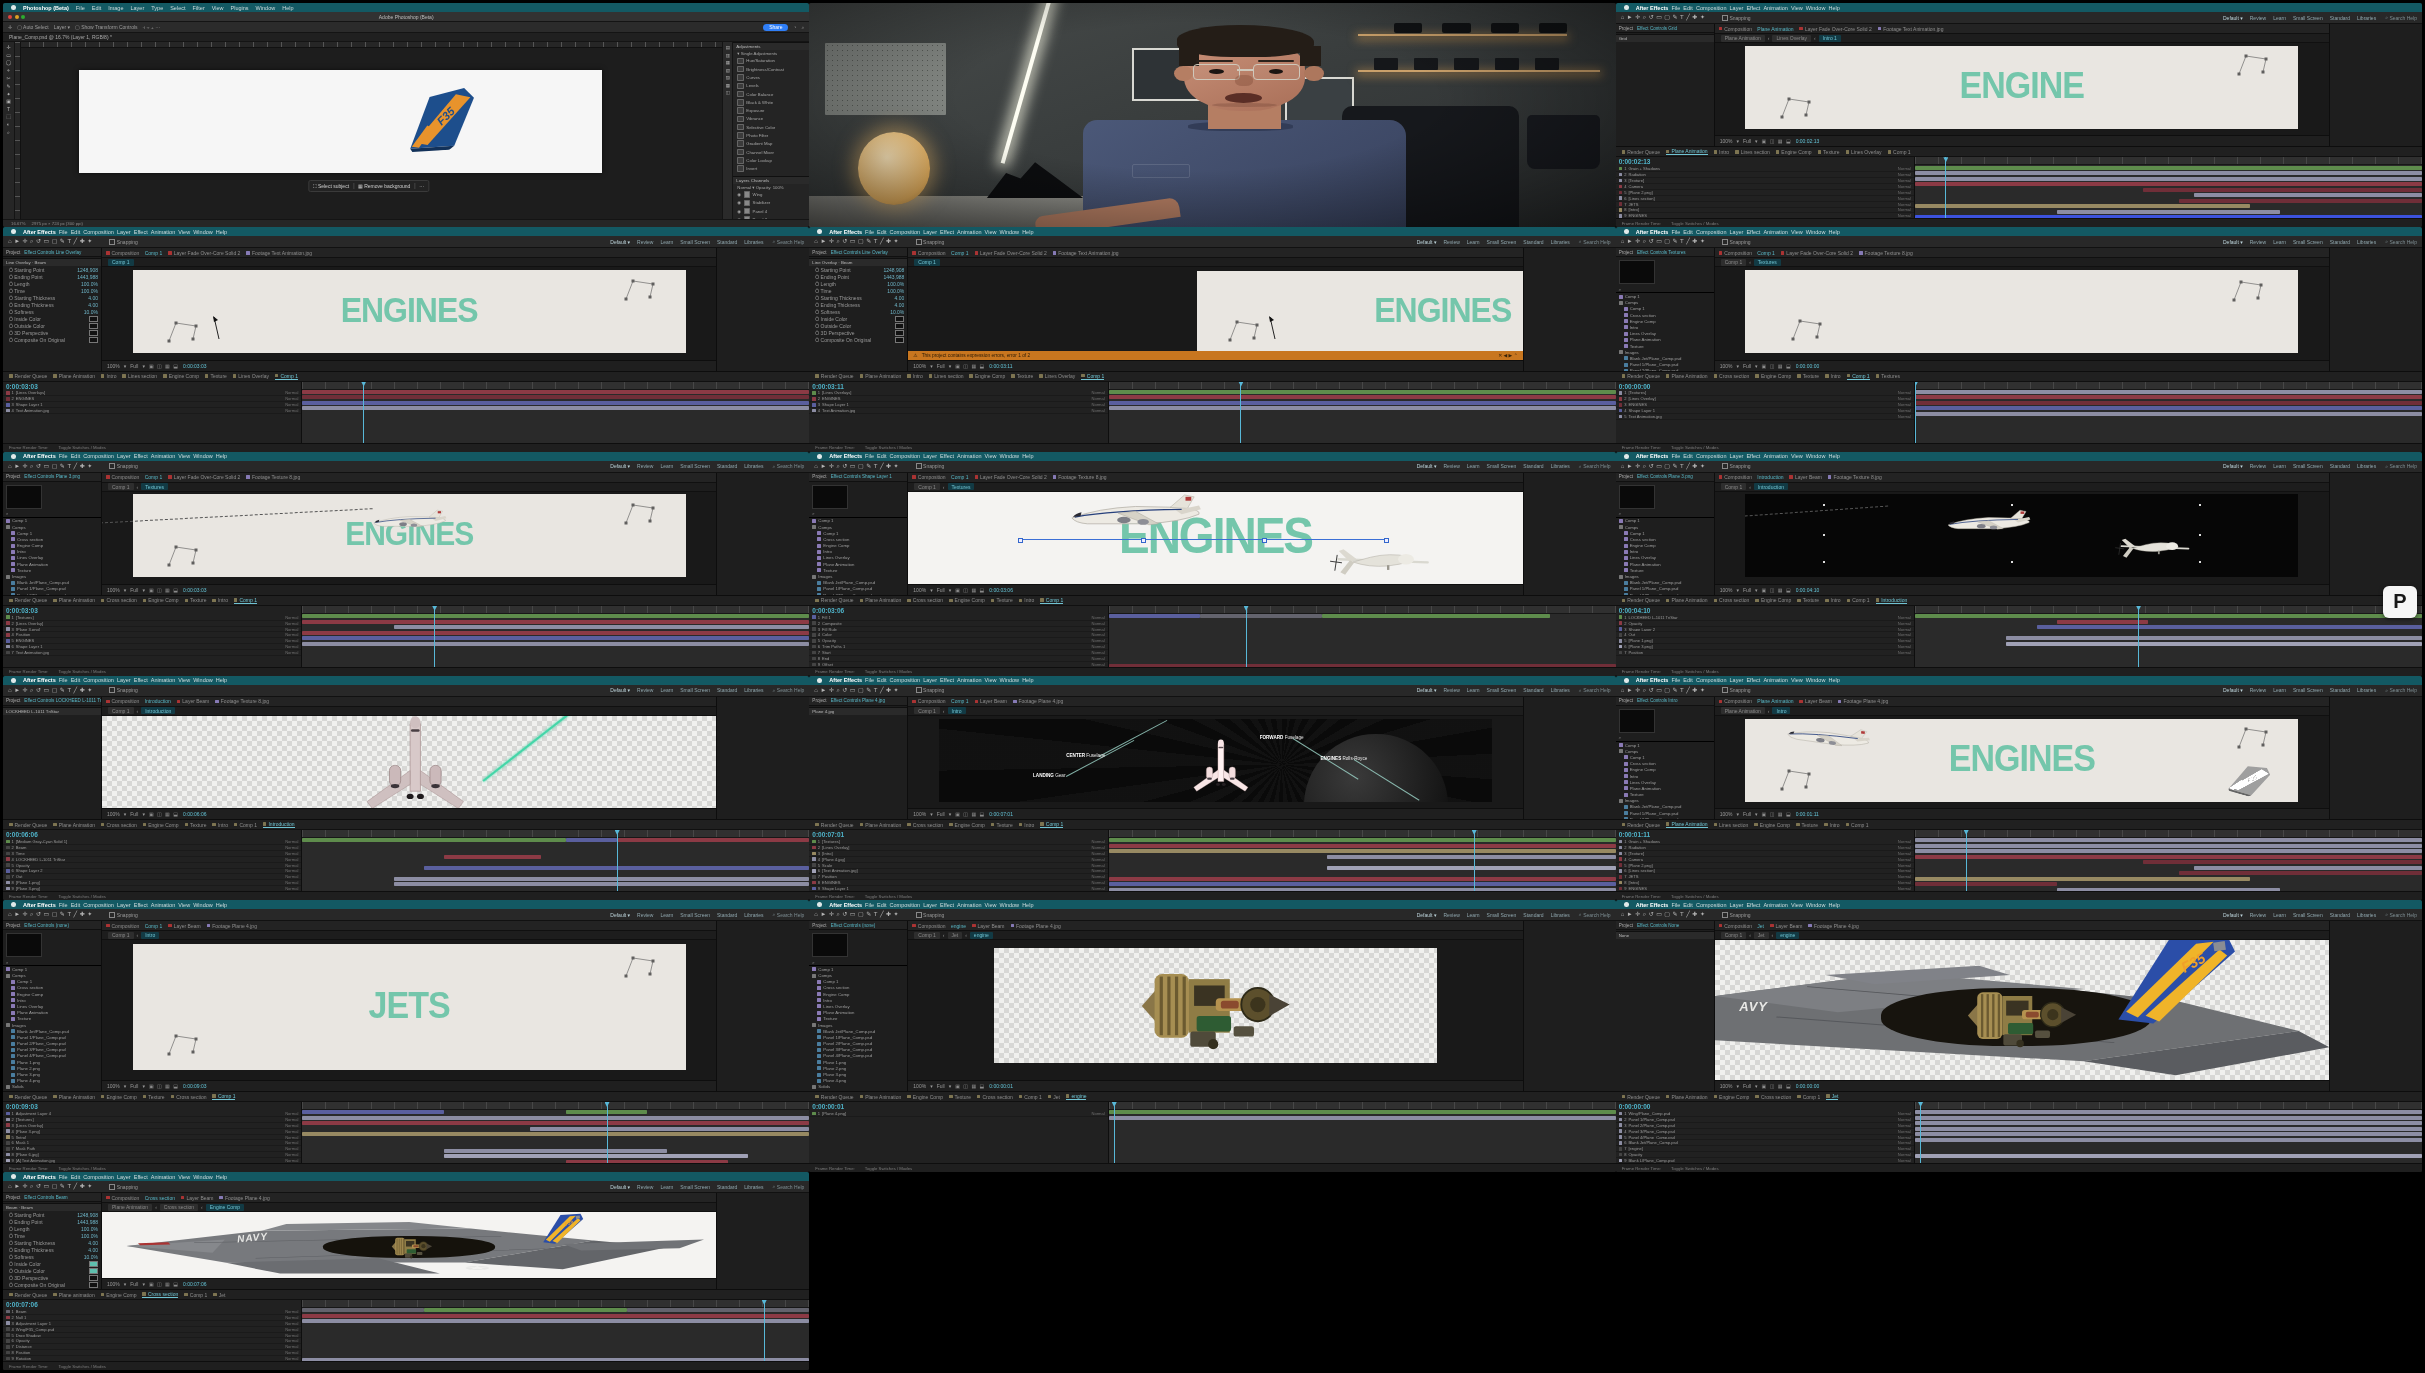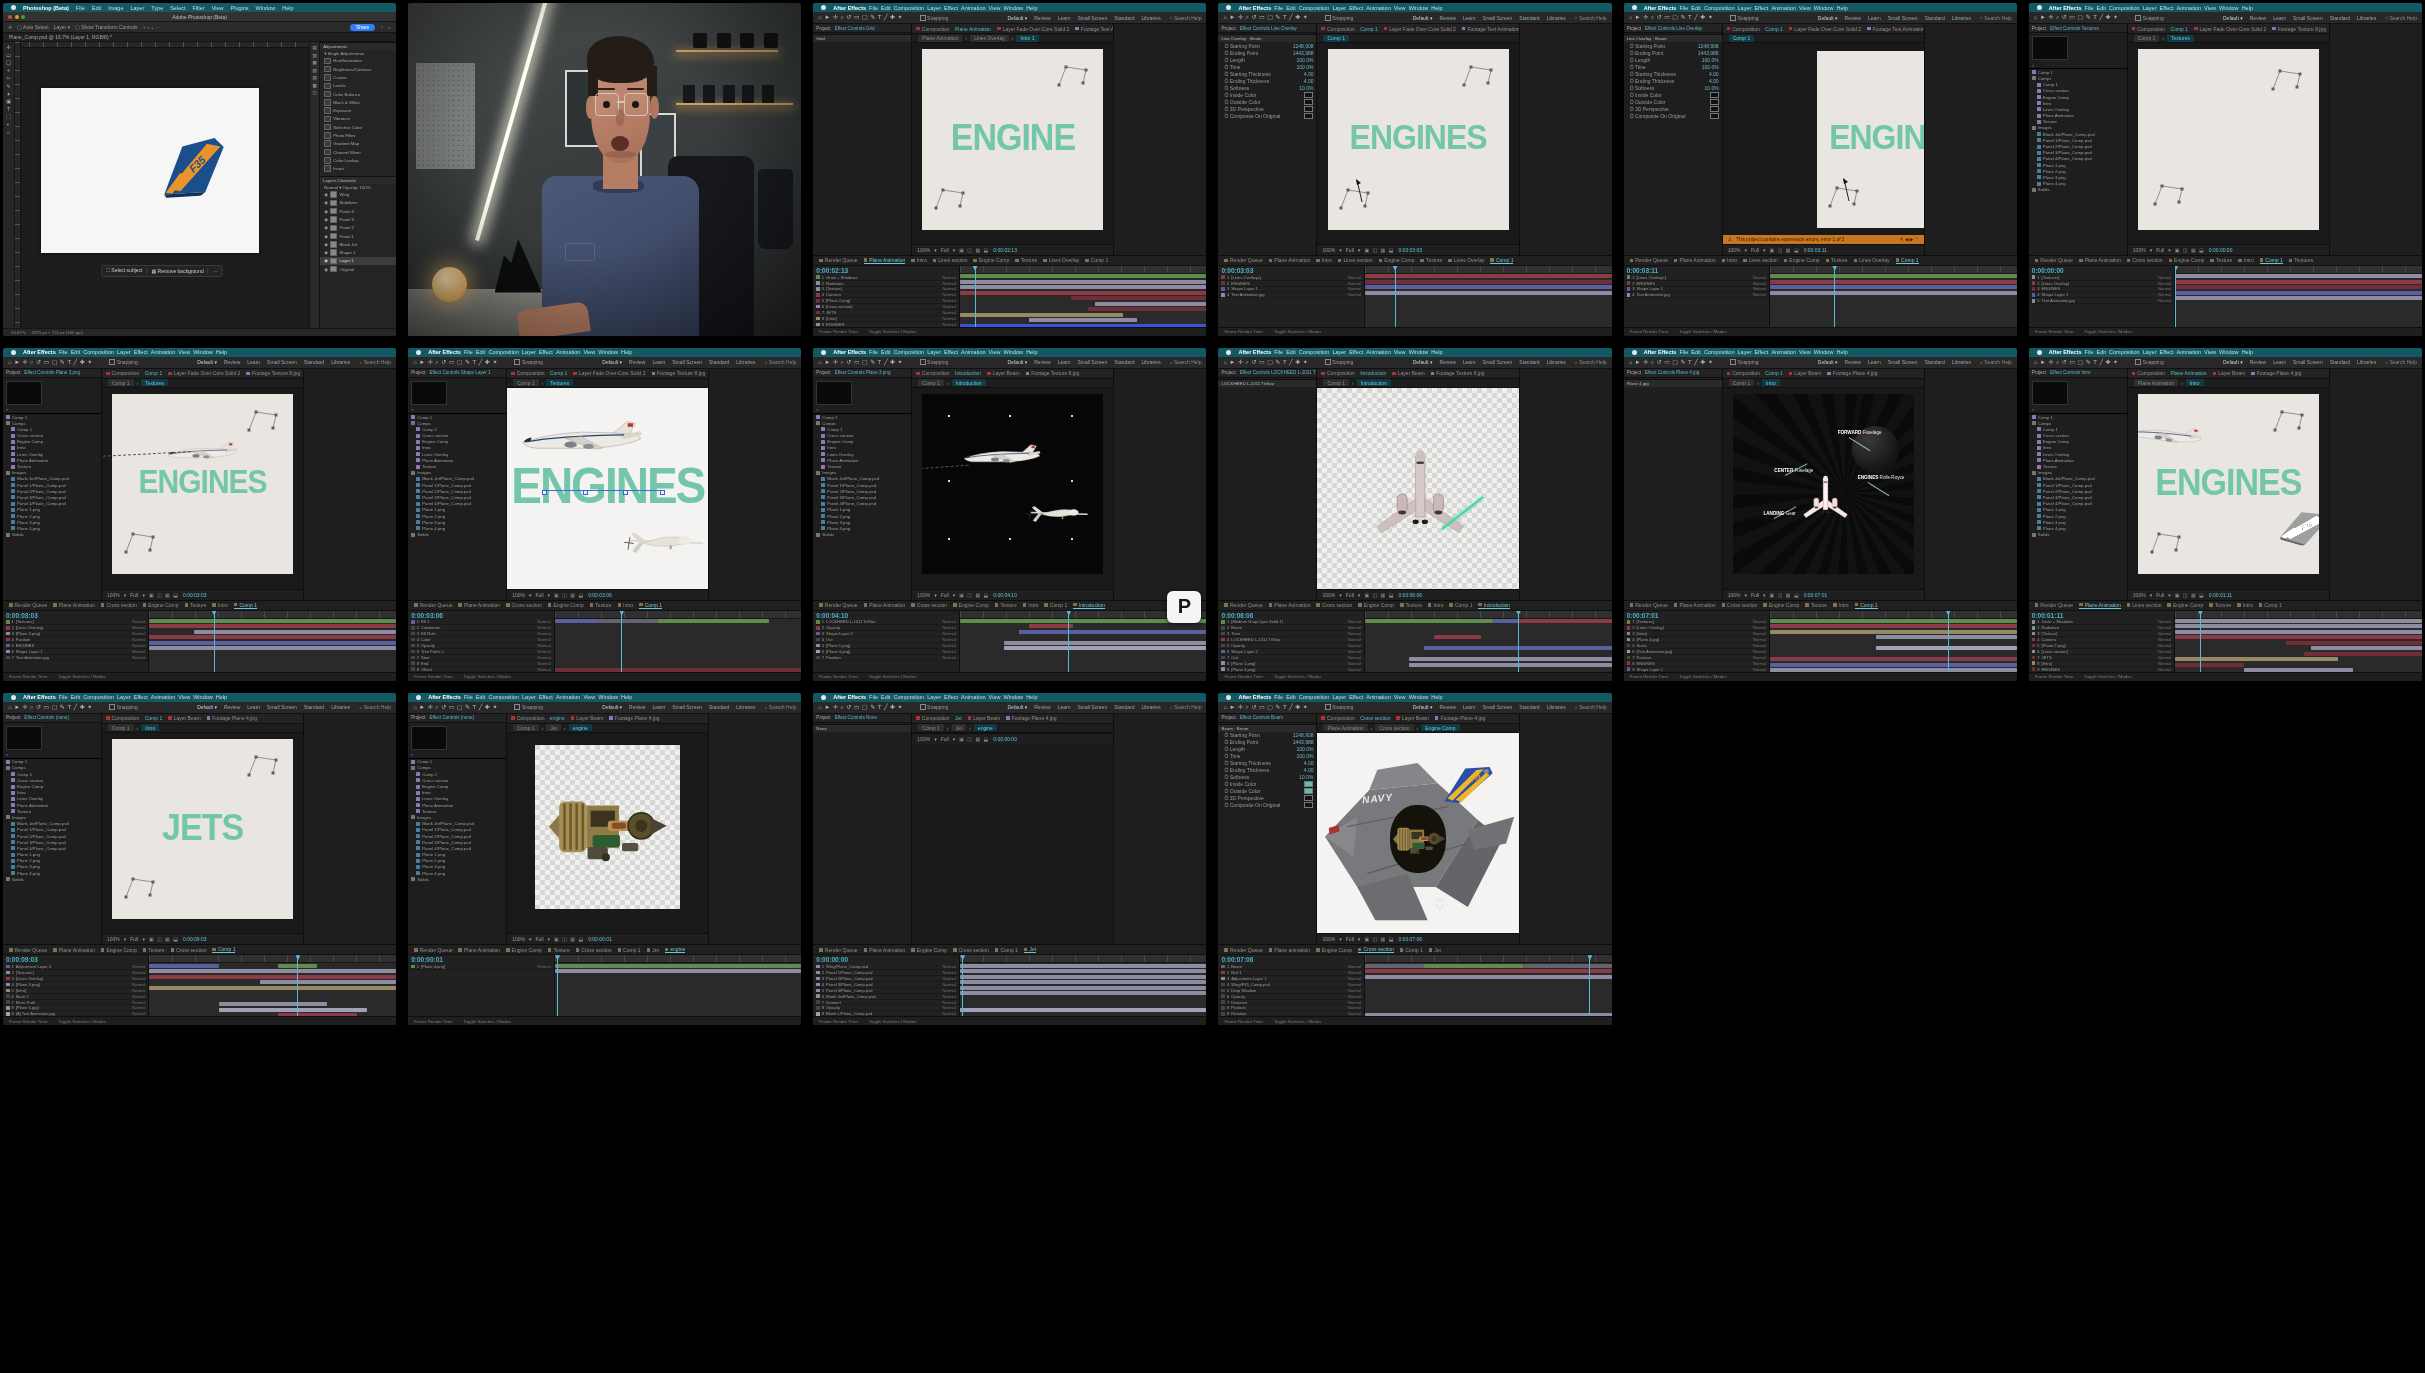--- a/index.html
+++ b/index.html
@@ -1,19 +1,19 @@
 <!DOCTYPE html>
 <html><head>
 <meta charset="utf-8">
 <style>
   html,body{margin:0;padding:0;background:#000;}
   body{width:2425px;height:1373px;position:relative;overflow:hidden;
        font-family:"Liberation Sans",sans-serif;-webkit-font-smoothing:antialiased;}
-  #grid{position:absolute;inset:0;display:grid;grid-template-columns:repeat(6,1fr);
-        grid-template-rows:repeat(4,1fr);gap:12px;padding:3px;box-sizing:border-box;}
+  #grid{position:absolute;inset:0;display:grid;grid-template-columns:repeat(3,1fr);
+        grid-template-rows:repeat(4,1fr);gap:0;padding:3px;box-sizing:border-box;}
   .cell{position:relative;overflow:hidden;background:#202020;border-radius:2px;
         display:flex;flex-direction:column;font-size:5px;color:#a9a9a9;}
   
   .mbar{height:9px;background:#135963;display:flex;align-items:center;gap:7px;
         padding:0 8px;color:#cfdcdd;font-size:5.5px;flex:none;}
   .mbar .apple{width:5px;height:5px;background:#dfe9e9;border-radius:50% 50% 45% 45%;display:inline-block;}
   .mbar .m1{color:#fff;font-weight:bold;}
   .tbar{height:11px;background:#282828;border-bottom:1px solid #111;display:flex;
         align-items:center;gap:3px;padding:0 5px;flex:none;color:#9a9a9a;font-size:5px;}
   .tools{display:flex;gap:2.5px;color:#b5b5b5;font-size:6px;}
@@ -3608,20 +3608,39 @@
           <span class="ctab">
               <span class="dot dred"></span>
               <span>Layer Beam</span>
             </span>
           <span class="ctab">
               <span class="dot dpurp"></span>
               <span>Footage Plane 4.jpg</span>
             </span>
         </div>
         <div class="cnav"><span class="crumb">Comp 1</span>‹<span class="crumb">Jet</span>‹<span class="crumb on">engine</span></div>
+        <div class="cwrap">
+            <div class="canvas fill bg-checker">
+   <polygon></polygon>
+   <svg style="position:absolute;inset:0;width:100%;height:100%" viewBox="0 0 200 120" preserveAspectRatio="none">
+     <polygon points="0,48 60,28 150,52 190,78 120,104 0,86" fill="#6e7073"></polygon>
+     <polygon points="0,48 60,28 120,42 40,62" fill="#7d7f83"></polygon>
+     <polygon points="120,104 190,78 200,92 150,116" fill="#5a5c60"></polygon>
+     <polygon points="36,30 86,22 96,30 52,38" fill="#808288"></polygon>
+     <path d="M30 40 L120 60 M20 66 L130 88" stroke="#56585c" stroke-width="0.8" fill="none"></path>
+   </svg>
+   <div class="navytxt" style="left:4%;top:42%;font-size:13px">AVY</div>
+   <div style="position:absolute;left:27%;top:34%;width:44%;height:42%;background:#17140e;border-radius:46%;"></div>
+   <svg style="position:absolute;left:29%;top:30%;width:42%;height:48%" viewBox="0 0 120 72">
+                <use href="#engine-cut"></use>
+              </svg>
+   <svg style="position:absolute;right:6%;top:-4%;width:38%;height:66%" viewBox="0 0 130 95">
+                <use href="#fin-by"></use>
+              </svg></div>
+          </div>
         <div class="vbar">
           <span>100%</span>
             <span>▾</span>
           <span>Full</span>
             <span>▾</span>
           <span class="vic">▣ ◫ ▦ ⬓</span>
           <span class="vt">0:00:00:00</span>
         </div>
       </div>
       <div class="rpanel"></div>

